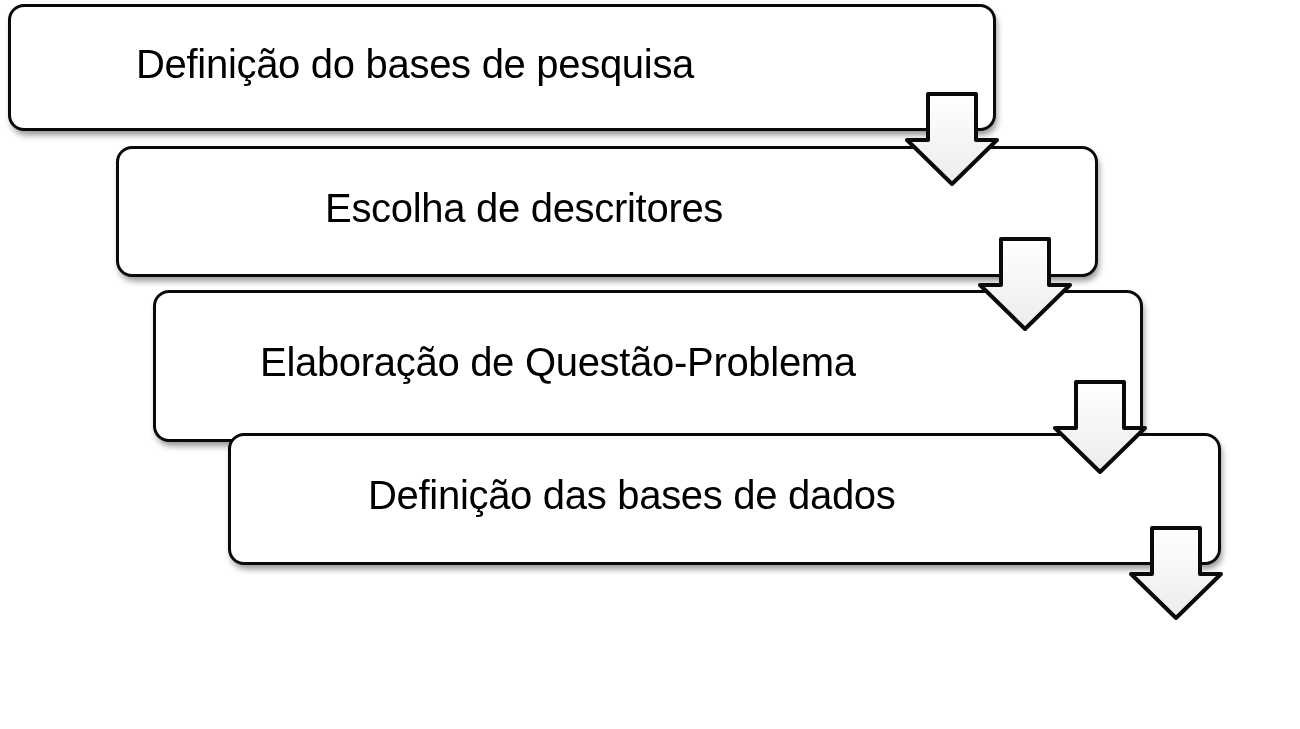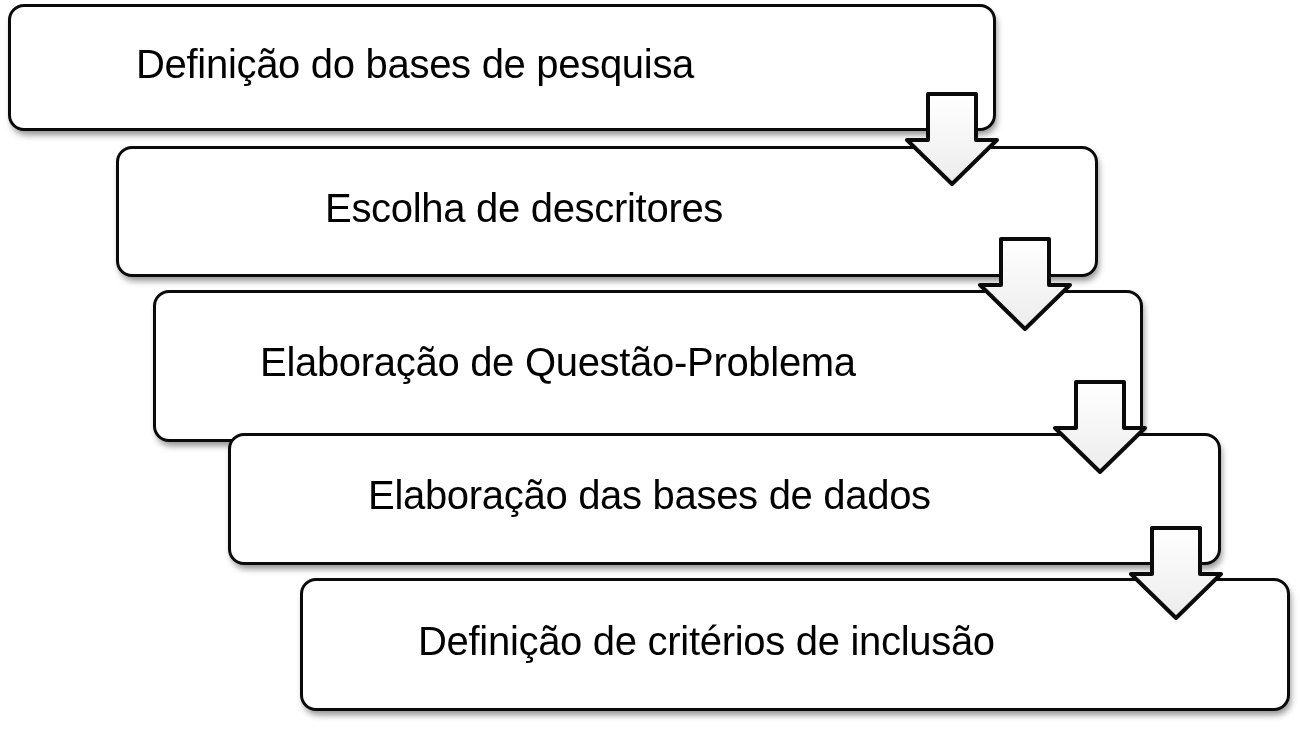--- a/index.html
+++ b/index.html
@@ -77,26 +77,23 @@
 
   <div class="box b2">
     <span class="label">Escolha de descritores</span>
   </div>
 
   <div class="box b3">
     <span class="label">Elaboração de Questão-Problema</span>
   </div>
 
   <div class="box b4">
-    <span class="label">Elaboração das bases de dados</span>
+    <span class="label">Definição das bases de dados</span>
   </div>
 
-  <div class="box b5">
-    <span class="label">Definição de critérios de inclusão</span>
-  </div>
 
   <svg class="arrow a1" viewBox="0 0 94 94">
     <path d="M23,2 L71,2 L71,48 L92,48 L47,92 L2,48 L23,48 Z"></path>
   </svg>
   <svg class="arrow a2" viewBox="0 0 94 94">
     <path d="M23,2 L71,2 L71,48 L92,48 L47,92 L2,48 L23,48 Z"></path>
   </svg>
   <svg class="arrow a3" viewBox="0 0 94 94">
     <path d="M23,2 L71,2 L71,48 L92,48 L47,92 L2,48 L23,48 Z"></path>
   </svg>

